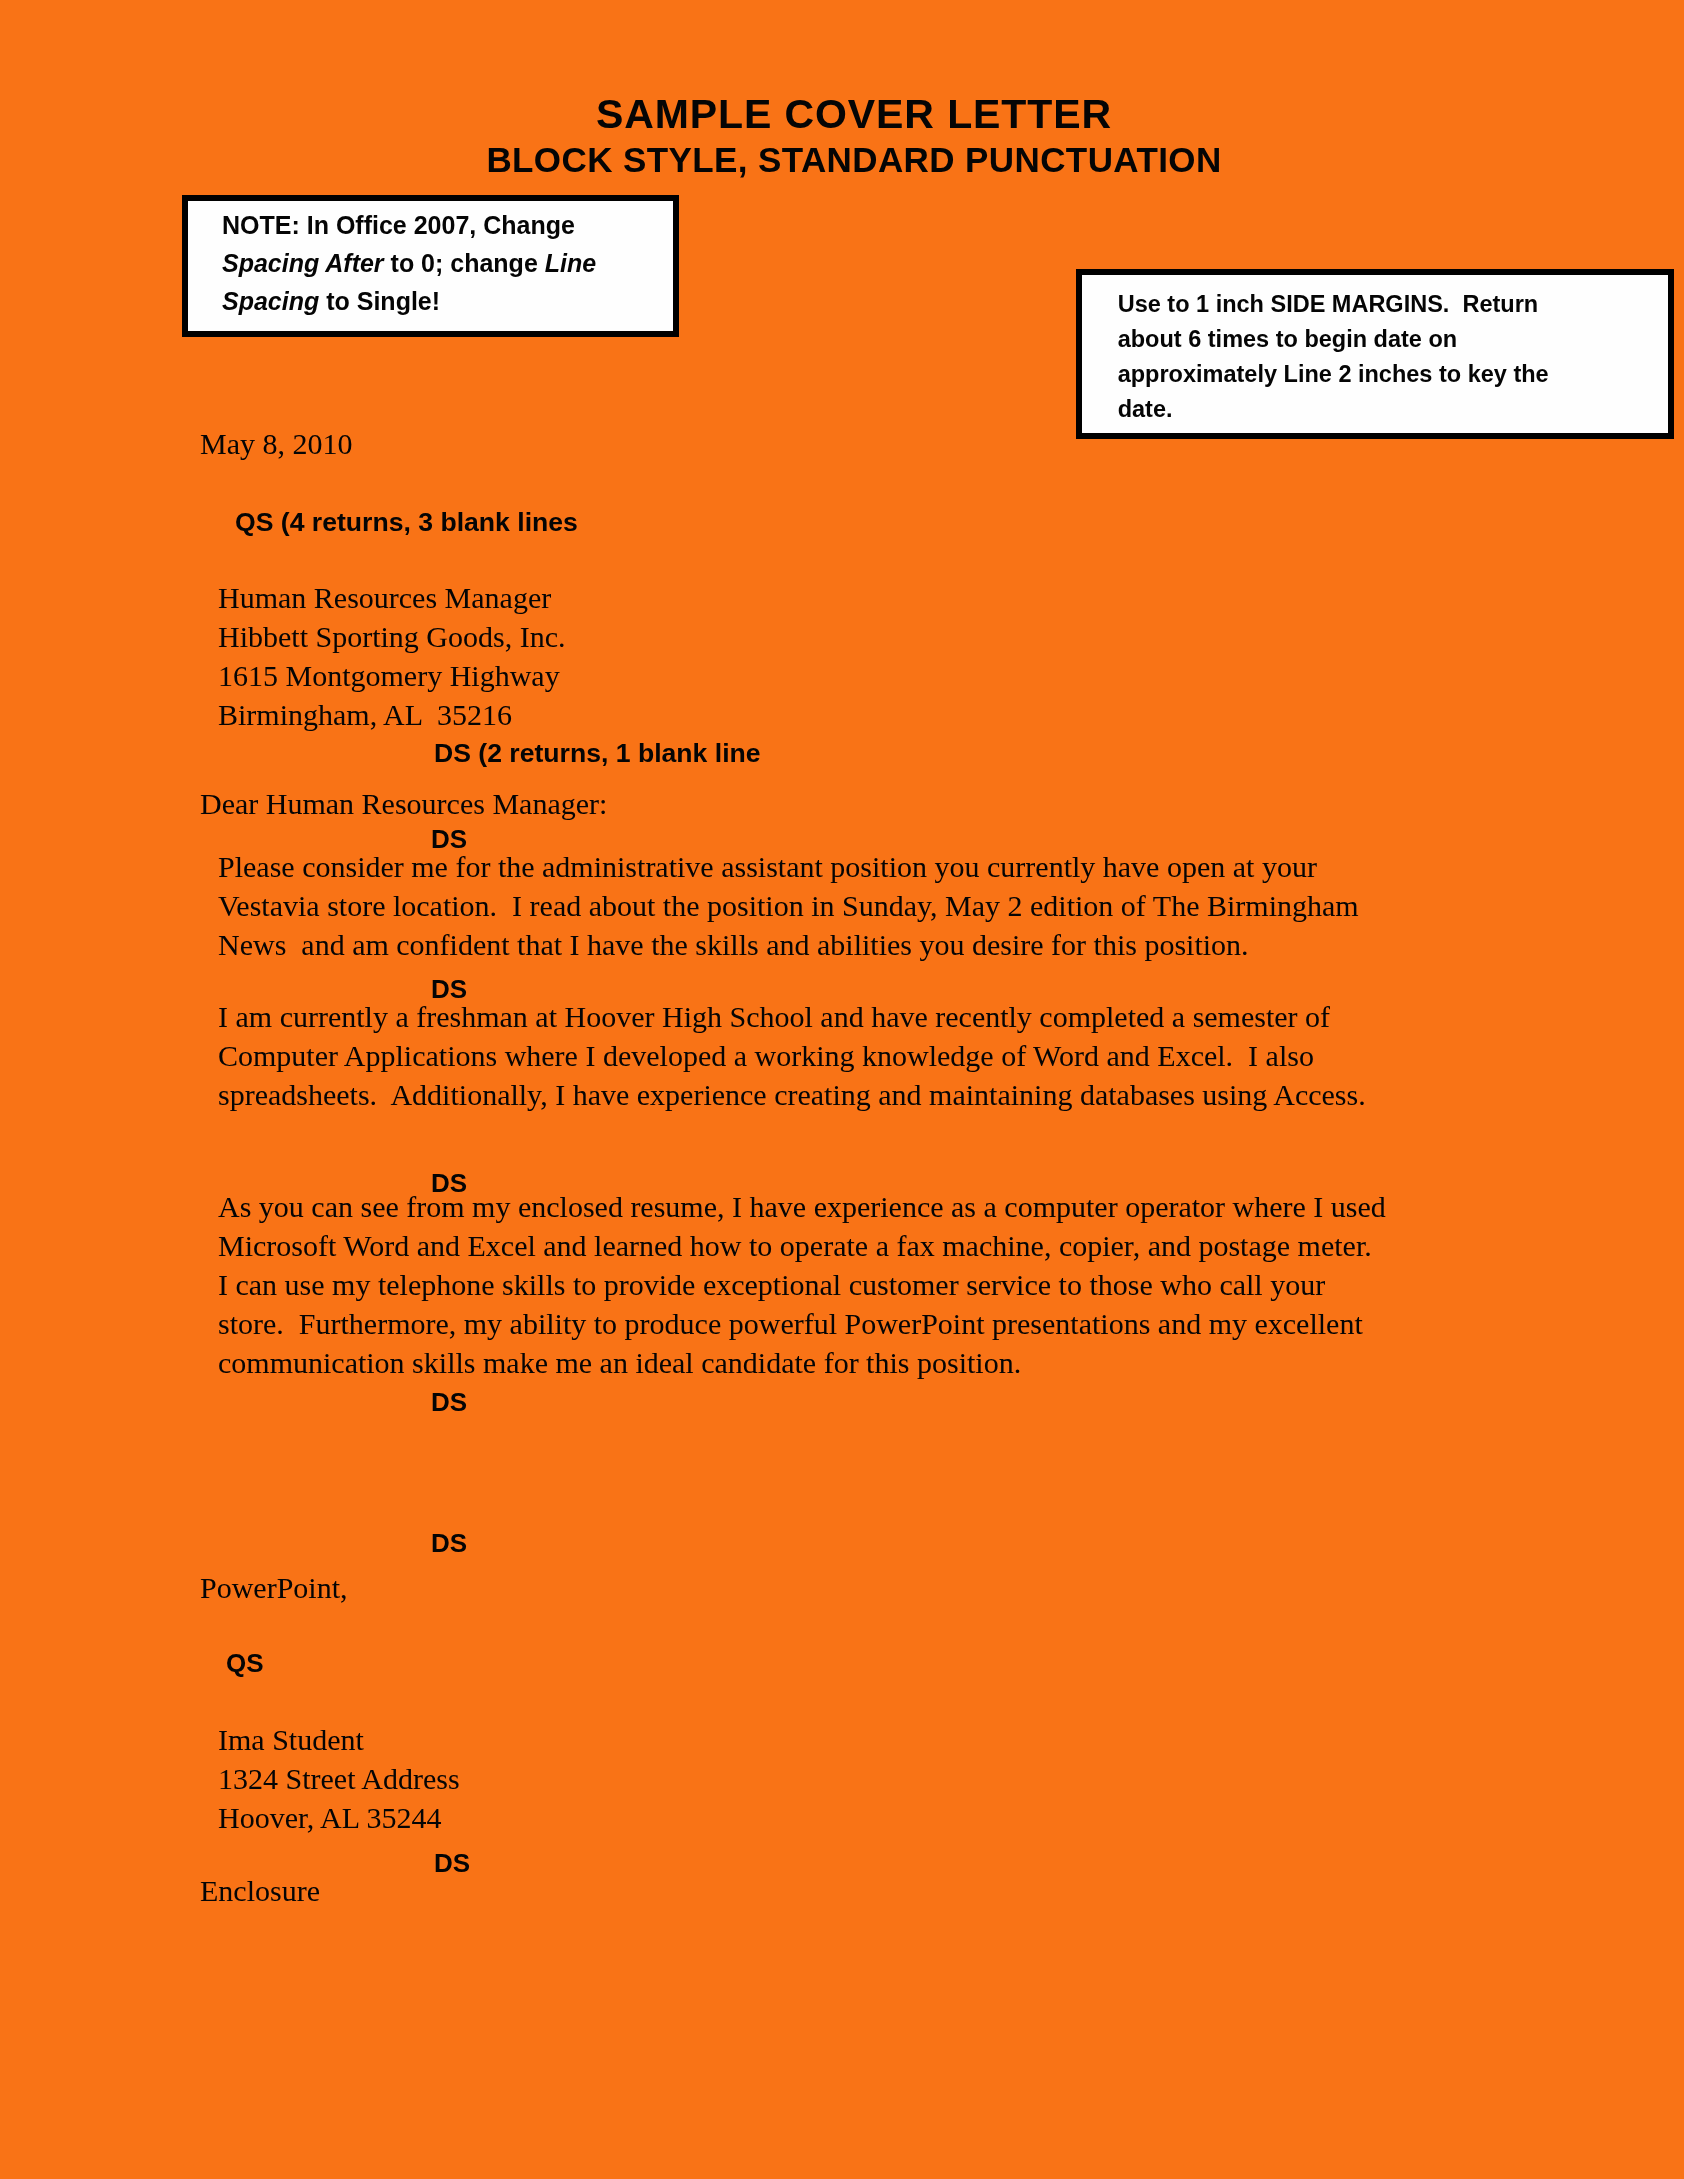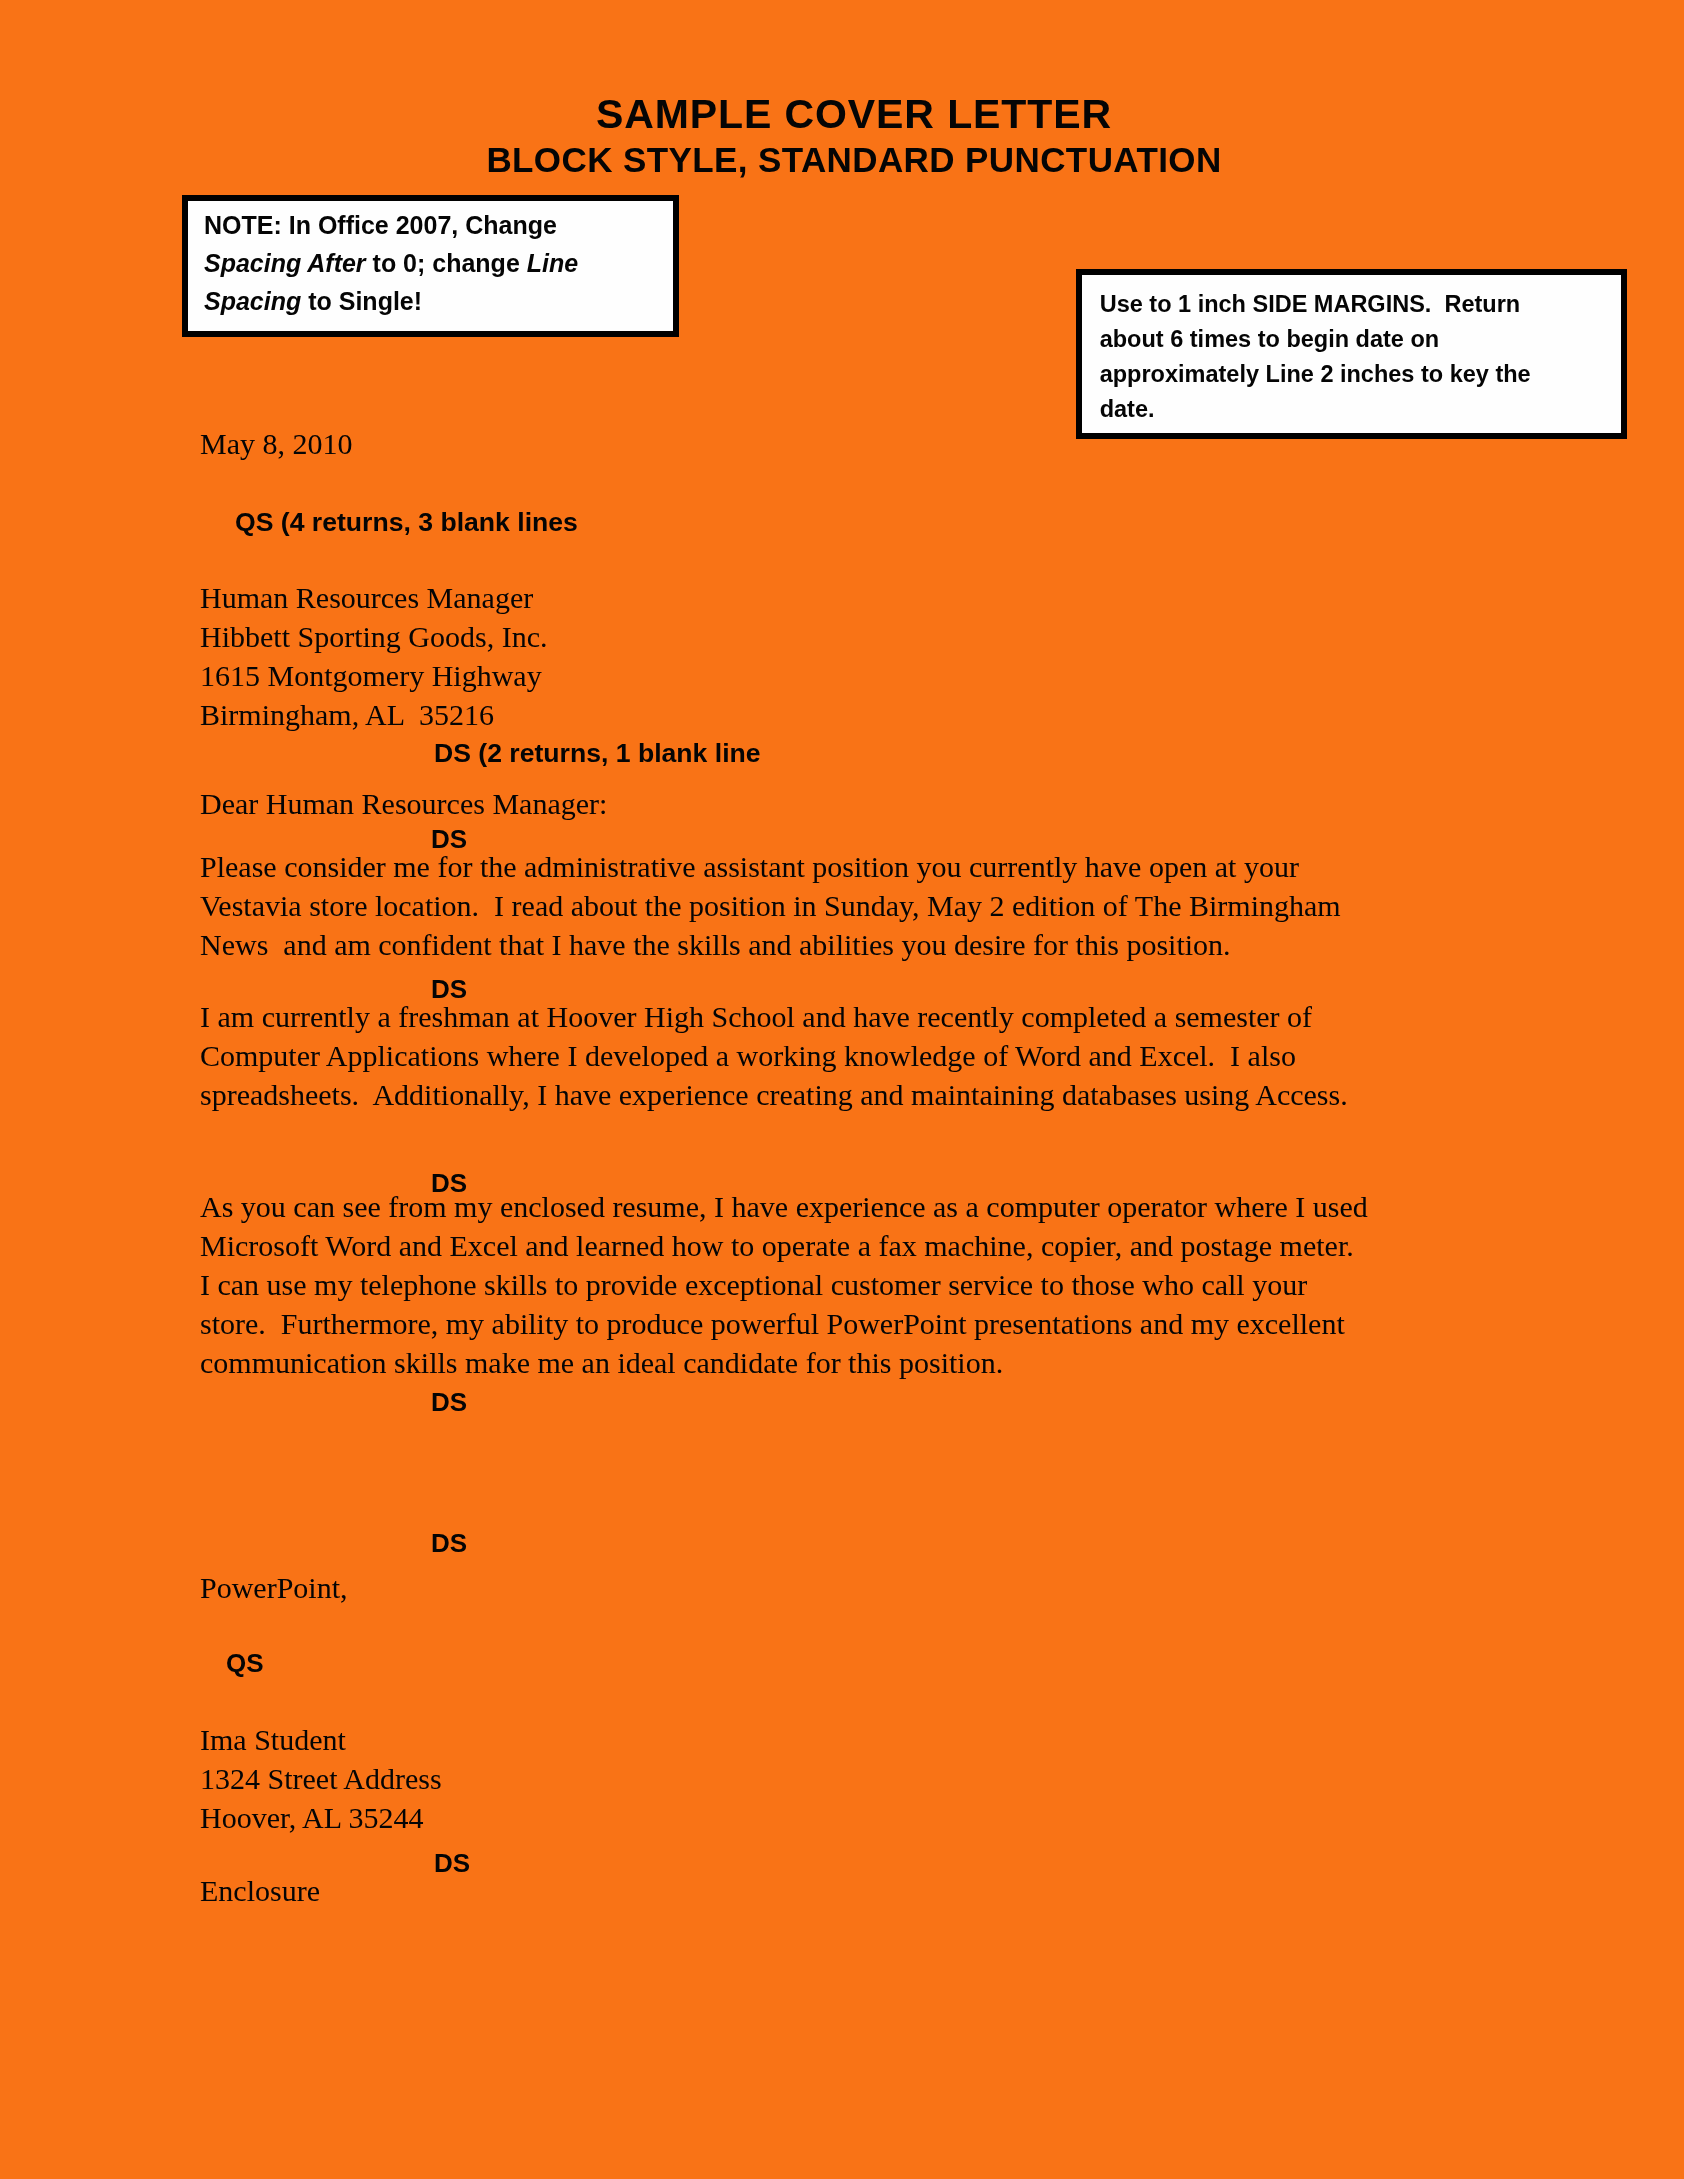--- a/index.html
+++ b/index.html
@@ -25,38 +25,38 @@
   }
   .note-box{
     left:182px;top:195px;width:497px;height:142px;
     border:6.2px solid #000;box-sizing:border-box;
     padding:5.3px 16px;
     font-family:"Liberation Sans",sans-serif;font-weight:bold;
     font-size:25px;line-height:38px;
     background:#fefefe;
   }
   .margin-box{
-    left:1076px;top:269px;width:551px;height:170px;
+    left:1076px;top:269px;width:598px;height:170px;
     border:6.2px solid #000;box-sizing:border-box;
     padding:11.5px 17.7px;
     font-family:"Liberation Sans",sans-serif;font-weight:bold;
     font-size:23.5px;line-height:35px;
     background:#fefefe;
   }
   .serif-block{
     left:200px;
     font-size:30px;line-height:39px;
     font-family:"Liberation Serif",serif;
   }
   .ann{
     font-family:"Liberation Sans",sans-serif;font-weight:bold;
     font-size:26px;line-height:29px;
     white-space:pre;
   }
-  .tline{white-space:pre;}
+  .tline{white-space:pre;margin-left:18px;}
   .seg-italic{font-style:italic;}
 </style>
 </head>
 <body>
 
 <div class="page">
 
   <div class="abs doc-title">SAMPLE COVER LETTER</div>
   <div class="abs doc-subtitle">BLOCK STYLE, STANDARD PUNCTUATION</div>
 

